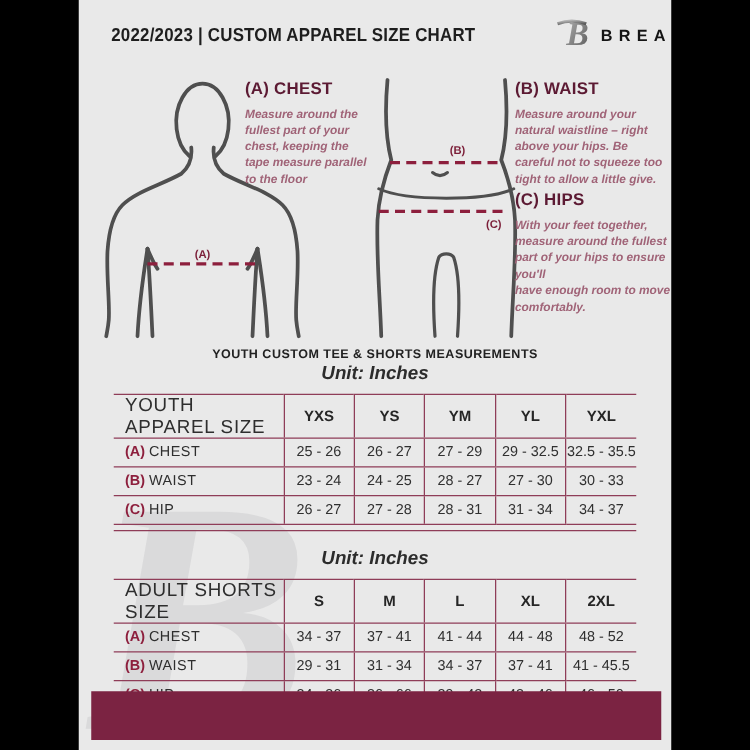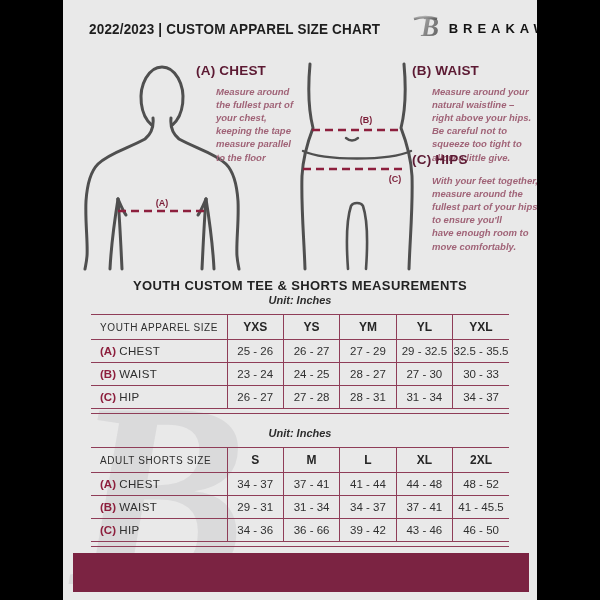--- a/index.html
+++ b/index.html
@@ -2,48 +2,48 @@
 <html><head>
 <meta charset="utf-8">
 <style>
   * { margin:0; padding:0; box-sizing:border-box; }
   body { width:600px; height:600px; font-family:"Liberation Sans", sans-serif; }
   .canvas { position:relative; width:600px; height:600px; background:#000; overflow:hidden; }
   .sheet { position:absolute; left:63px; top:0; width:474px; height:600px; background:#e9e9e9; overflow:hidden; }
 
   
   .hdr { position:relative; z-index:2; display:flex; align-items:center; justify-content:space-between;
-         height:56px; padding:12px 26px; }
+         height:56px; padding:12px 26px;gap:32px; }
   .hdr-title { font-weight:700; font-size:15px; color:#1e1e1e; letter-spacing:.2px;
                transform:scaleX(.9); transform-origin:left center; white-space:nowrap; }
   .brand { display:flex; align-items:center; gap:8px; }
   .brand-name { font-weight:700; font-size:13px; letter-spacing:5px; color:#141414; }
 
   
   .figures { position:relative; height:215px; z-index:2; }
   .figures svg.diagram { position:absolute; left:0; top:0; }
   .instr { position:absolute; }
   .instr h3 { font-size:13.5px; font-weight:700; color:#5c1a33; margin-bottom:7px; letter-spacing:.2px; }
-  .instr p { font-size:9.5px; font-style:italic; color:#a06377; line-height:1.38; font-weight:600;margin-left:20px; }
+  .instr p { font-size:9.5px; font-style:italic; color:#a06377; line-height:1.38; font-weight:600; }
   .instr-chest { left:133px; top:7px;  width:104px; }
   .instr-waist { left:349px; top:7px;  width:122px; }
   .instr-hips  { left:349px; top:96px; width:128px; }
 
   
   .tbl-block { position:relative; z-index:2; text-align:center; }
-  .tbl-title { font-size:13px; font-weight:700; color:#222; letter-spacing:.4px; }
-  .tbl-unit  { font-size:11px; font-style:italic; color:#2c2c2c; font-weight:600; margin-top:1px; }
+  .tbl-title { font-size:10px; font-weight:700; color:#222; letter-spacing:.4px; }
+  .tbl-unit  { font-size:15px; font-style:italic; color:#2c2c2c; font-weight:600; margin-top:1px; }
   table { border-collapse:collapse; table-layout:fixed; width:418px; margin:8px 0 0 28px;
           border-top:1.5px solid #8f3d58; }
   td { border-bottom:1.5px solid #8f3d58; font-size:11.5px; color:#303030; height:23px;
        text-align:center; vertical-align:middle; }
   td + td { border-left:1.5px solid #8f3d58; }
   td.c0 { width:136px; text-align:left; padding-left:9px; }
   tr.head td { font-weight:700; font-size:12px; color:#262626; height:25px; }
-  tr.head td.c0 { font-weight:400; font-size:10px; letter-spacing:.6px; color:#2e2e2e; }
+  tr.head td.c0 { font-weight:400; font-size:15px; letter-spacing:.6px; color:#2e2e2e; }
   .pfx { color:#8d1f3d; font-weight:700; }
   .rlabel { color:#2e2e2e; letter-spacing:.4px; }
   .tbl-underline { width:418px; margin:4px 0 0 28px; border-top:1.2px solid #8f3d58; }
   .gap-youth { height:7px; }
   .gap-adult { height:12px; }
 
   
   .watermark { position:absolute; left:8px; top:392px; z-index:1; font-family:"Liberation Serif", serif;
                font-weight:700; font-style:italic; font-size:265px; line-height:.78; color:rgba(90,90,95,.10);
                pointer-events:none; }

